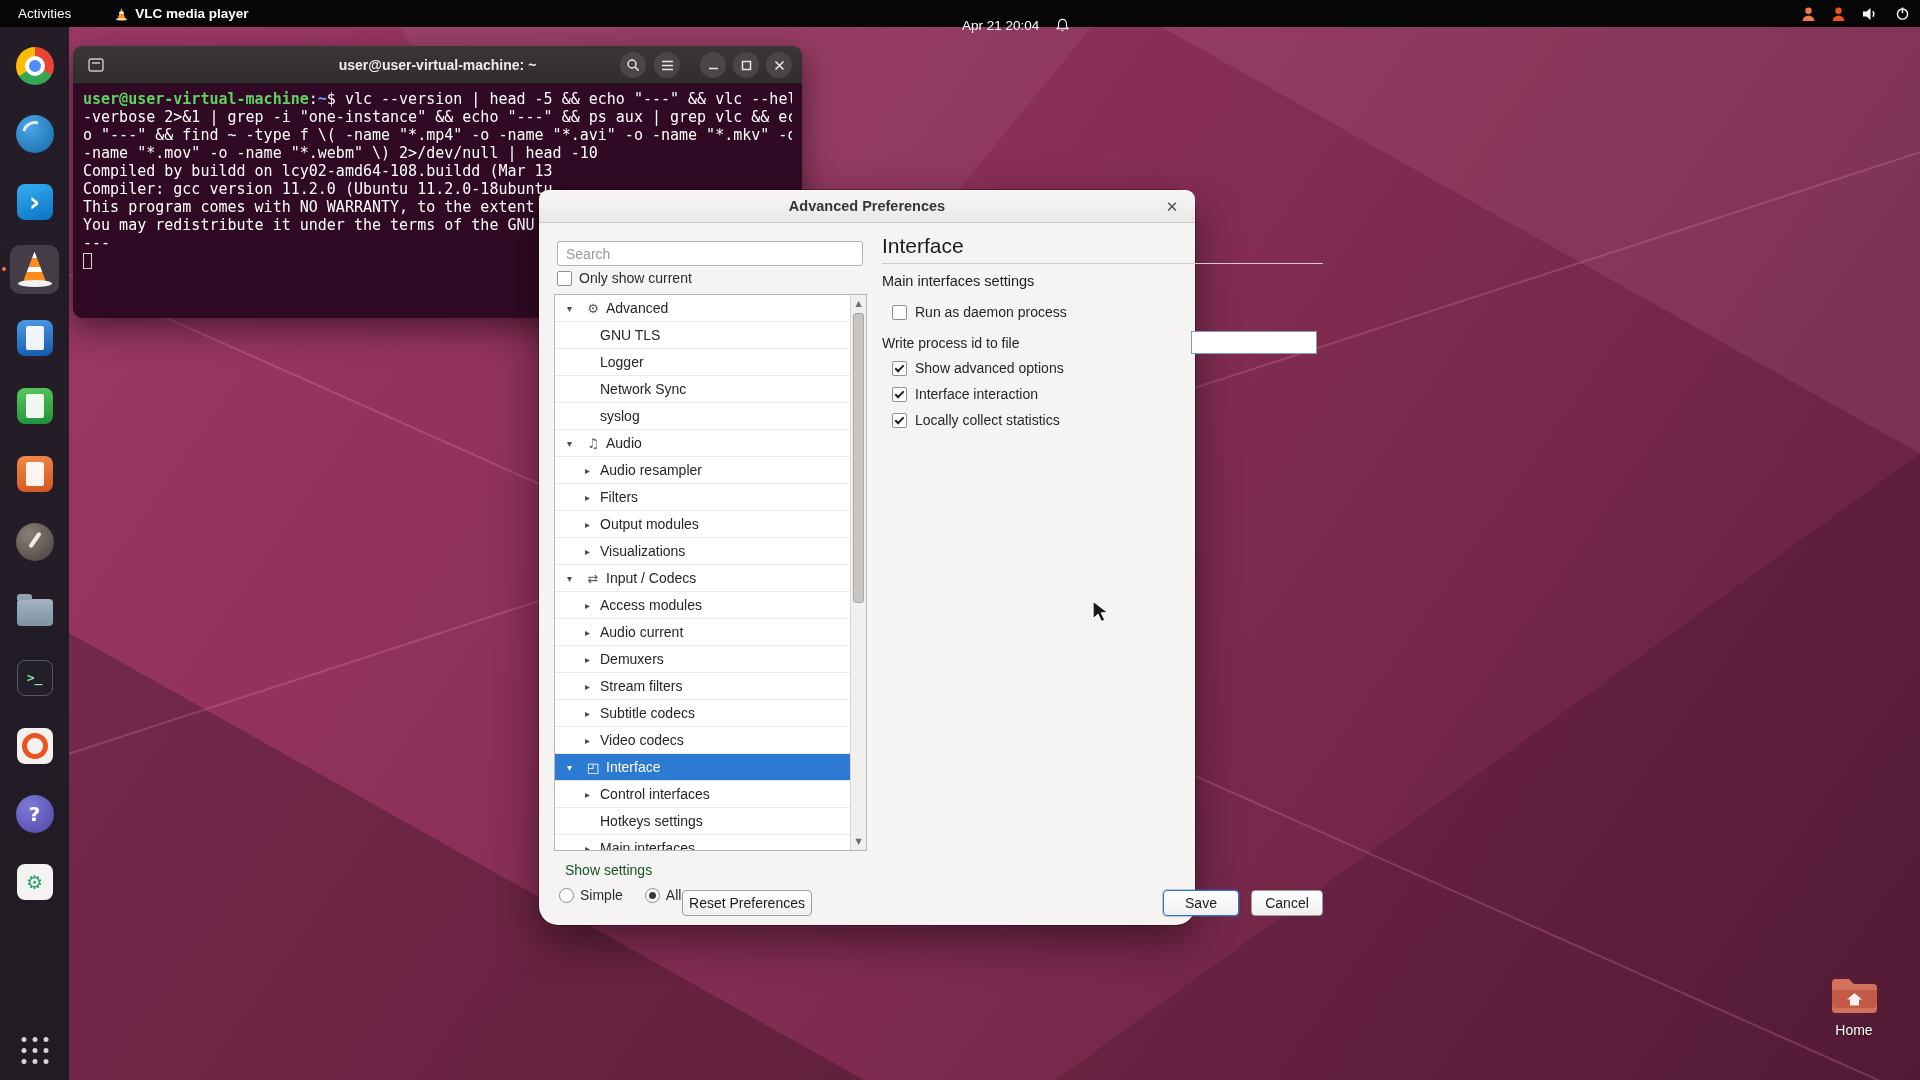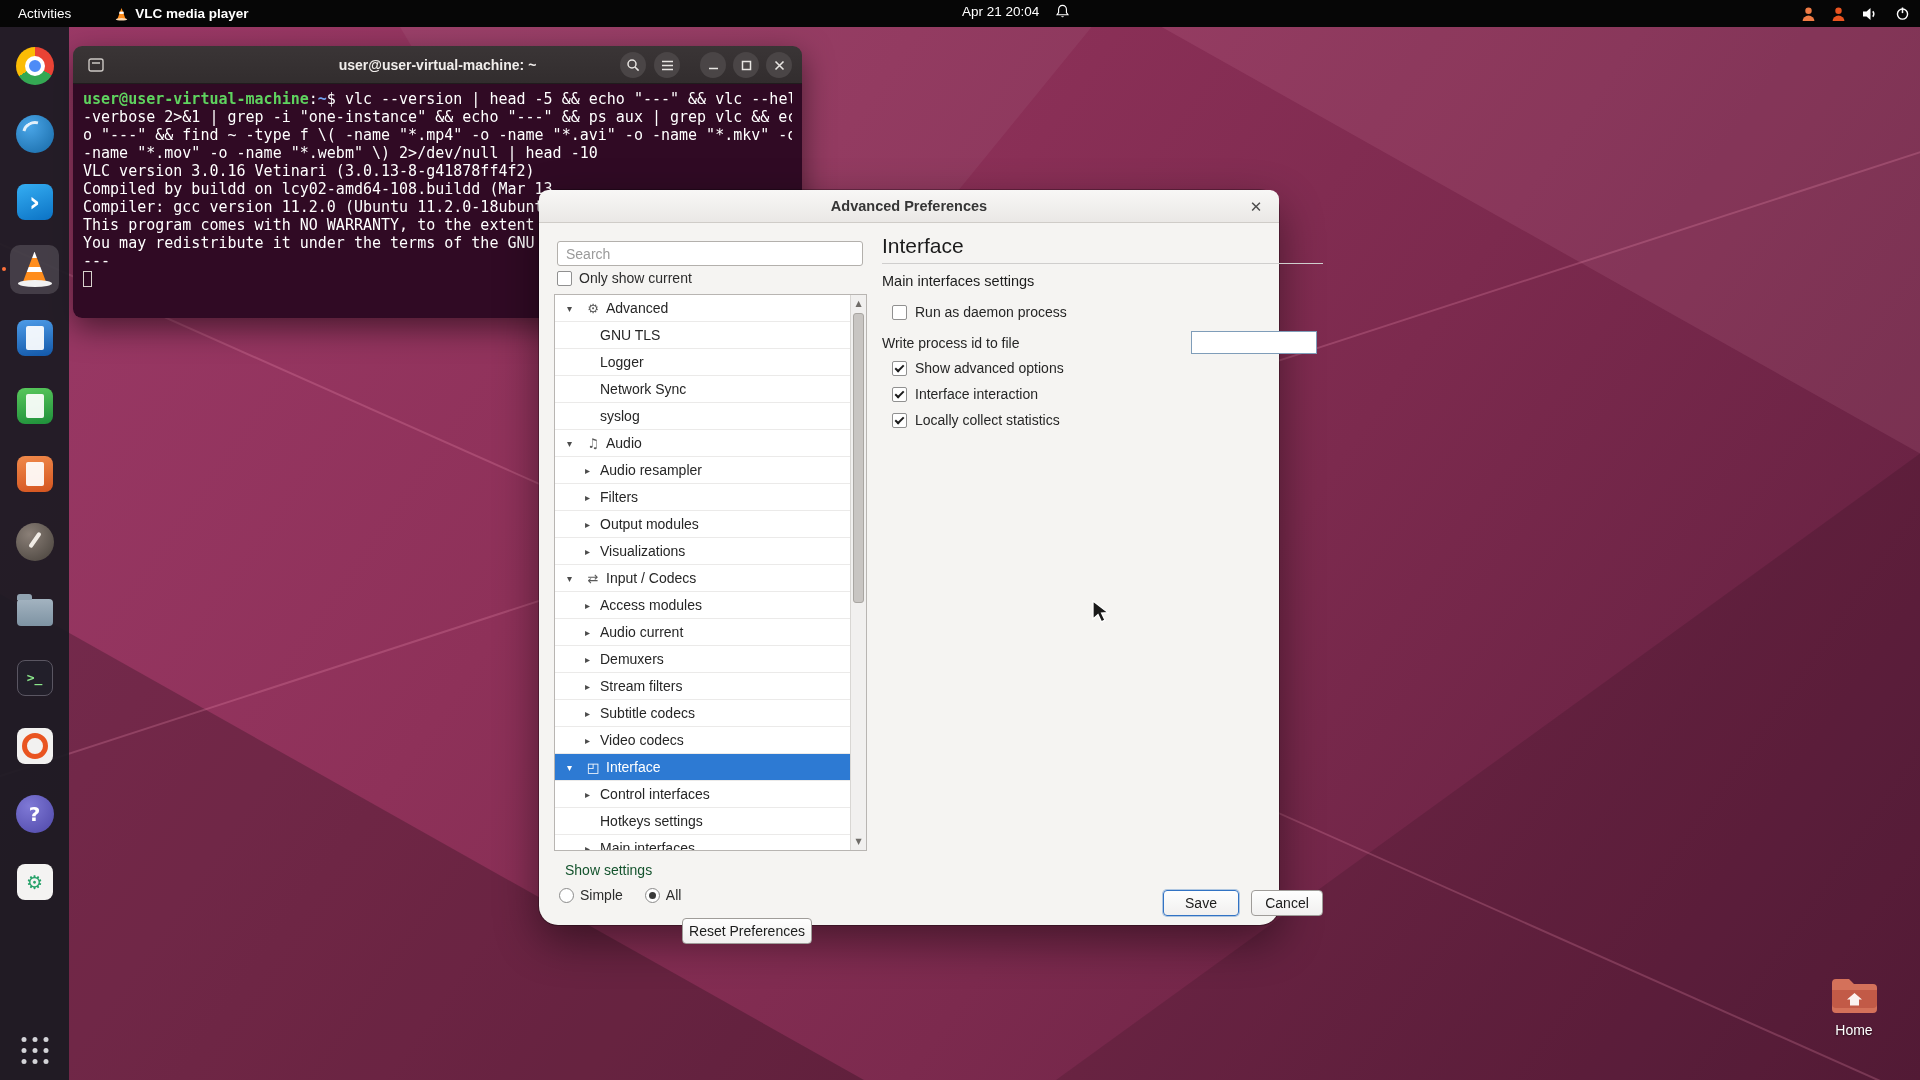--- a/index.html
+++ b/index.html
@@ -14,21 +14,21 @@
   .f3 { clip-path:polygon(0 55%,45% 100%,0 100%); background:rgba(0,0,0,.22); }
   .f4 { clip-path:polygon(20% 0,58% 0,36% 48%); background:rgba(255,255,255,.05); }
   .ridge { position:absolute; left:-10%; width:130%; height:2px; background:rgba(255,160,190,.22); }
   .r1 { top:40%; transform:rotate(-18deg); }
   .r2 { top:66%; transform:rotate(24deg); }
 
   
   .topbar { position:absolute; left:0; top:0; width:1920px; height:27px; background:#060606; color:#fff; z-index:40; font-size:13.5px; display:flex; align-items:center; }
   .tb-activities { margin-left:18px; cursor:pointer; }
   .tb-app { display:flex; align-items:flex-end; gap:7px; margin-left:44px; font-weight:bold; cursor:pointer; }
-  .tb-center { position:absolute; left:962px; top:4px; height:100%; display:flex; align-items:flex-start; gap:16px; cursor:pointer; }
+  .tb-center { position:absolute; left:962px; top:12px; height:100%; display:flex; align-items:center; gap:16px; cursor:pointer; }
   .tb-right { position:absolute; right:10px; top:0; height:100%; display:flex; align-items:center; gap:17px; cursor:pointer; }
 
   
   .dock { position:absolute; left:0; top:27px; width:69px; height:1053px; background:rgba(26,26,34,.92); z-index:35; display:flex; flex-direction:column; align-items:center; padding-top:14px; gap:19px; }
   .dock-item { position:relative; width:49px; height:49px; border-radius:10px; display:flex; align-items:center; justify-content:center; cursor:pointer; flex:0 0 auto; }
   .dock-item.active { background:rgba(255,255,255,.15); }
   .dock-item.active::before { content:""; position:absolute; left:-8px; top:22px; width:4px; height:4px; border-radius:50%; background:#ff7139; }
   .g { font-family:"DejaVu Sans",sans-serif; }
   .i { position:relative; display:flex; align-items:center; justify-content:center; }
   .ic-chrome .i { width:38px; height:38px; border-radius:50%; background:conic-gradient(#ea4335 0 33%,#34a853 33% 66%,#fbbc05 66% 100%); }
@@ -68,21 +68,21 @@
   .th-right { position:absolute; right:10px; top:6px; display:flex; align-items:center; gap:8px; }
   .circle-btn { width:26px; height:26px; border-radius:50%; background:#4a4546; display:flex; align-items:center; justify-content:center; cursor:pointer; }
   .win-ctrls { display:flex; gap:7px; margin-left:12px; }
   .term-body { height:234px; background:#300a24; padding:6px 10px; font:15px/18px "DejaVu Sans Mono",monospace; color:#fff; }
   .tline { white-space:pre; overflow:hidden; }
   .p-user { color:#5fd35f; font-weight:bold; }
   .p-path { color:#72a4f0; font-weight:bold; }
   .cursor-block { display:inline-block; width:9px; height:16px; border:1.5px solid #d8d2cd; vertical-align:-3px; }
 
   
-  .dialog { position:absolute; left:539px; top:190px; width:740px; height:735px; background:#f5f4f2; border-radius:19px; box-shadow:0 16px 44px rgba(0,0,0,.45), 0 0 0 1px rgba(0,0,0,.28); z-index:10; }
+  .dialog { position:absolute; left:539px; top:190px; width:656px; height:735px; background:#f5f4f2; border-radius:19px; box-shadow:0 16px 44px rgba(0,0,0,.45), 0 0 0 1px rgba(0,0,0,.28); z-index:10; }
   .dlg-titlebar { position:relative; height:33px; background:linear-gradient(#f8f7f6,#eae8e6); border-bottom:1px solid #cfccc8; border-radius:9px 9px 0 0; display:flex; align-items:center; justify-content:center; cursor:default; }
   .dlg-title { font-weight:bold; font-size:14.5px; color:#363636; }
   .dlg-close { position:absolute; right:13px; top:7px; width:20px; height:20px; display:flex; align-items:center; justify-content:center; font-size:15px; color:#4d4d4d; cursor:pointer; }
   .search-input { position:absolute; left:18px; top:51px; width:306px; height:25px; border:1px solid #b3b0ac; border-radius:3px; background:#fff; font:14px "Liberation Sans",sans-serif; color:#222; padding:0 8px; }
   .search-input::placeholder { color:#9a9a9a; }
   .oscurrent { position:absolute; left:18px; top:80px; display:flex; align-items:center; gap:7px; font-size:14px; color:#2c2c2c; cursor:pointer; }
   .cb { position:relative; width:15px; height:15px; background:#fff; border:1px solid #909090; border-radius:2px; display:inline-block; cursor:pointer; flex:0 0 auto; }
   .tick { position:absolute; left:2px; top:3px; width:9px; height:5px; border-left:2px solid #1c1c1c; border-bottom:2px solid #1c1c1c; transform:rotate(-45deg); }
 
   .tree { position:absolute; left:15px; top:104px; width:313px; height:557px; background:#fff; border:1px solid #b8b5b2; overflow:hidden; }
@@ -99,21 +99,21 @@
   .sb-arrow { position:absolute; left:0; width:15px; height:15px; text-align:center; font-size:8px; line-height:15px; color:#6f6c68; cursor:pointer; font-family:"DejaVu Sans",sans-serif; }
   .sb-up { top:1px; } .sb-down { bottom:1px; }
   .sb-thumb { position:absolute; left:2px; top:18px; width:11px; height:290px; background:#c8c5c2; border:1px solid #a9a6a2; border-radius:3px; cursor:pointer; }
 
   .show-settings { position:absolute; left:26px; top:672px; font-size:14px; color:#14532d; }
   .radio-row { position:absolute; left:20px; top:697px; display:flex; align-items:center; gap:6px; font-size:14px; color:#2c2c2c; }
   .radio { position:relative; width:15px; height:15px; border:1px solid #8b8b8b; border-radius:50%; background:#fff; cursor:pointer; flex:0 0 auto; }
   .radio.sel::after { content:""; position:absolute; left:3px; top:3px; width:7px; height:7px; border-radius:50%; background:#3a3a3a; }
   .radio-gap { width:10px; }
   .btn { position:absolute; display:flex; align-items:center; justify-content:center; background:linear-gradient(#fefefe,#f1f0ef); border:1px solid #9f9c99; border-radius:4px; font-size:14px; color:#1c1c1c; cursor:pointer; }
-  .btn-reset { left:143px; top:700px; width:130px; height:26px;margin-top:28px; }
+  .btn-reset { left:143px; top:700px; width:130px; height:26px; }
   .btn-save { left:624px; top:700px; width:76px; height:26px; border-color:#3273c4; box-shadow:0 0 0 1px rgba(50,115,196,.35); }
   .btn-cancel { left:712px; top:700px; width:72px; height:26px; }
 
   .right-panel { position:absolute; left:343px; top:0; width:441px; height:735px; }
   .panel-heading { position:absolute; left:0; top:44px; font-size:21px; color:#1b1b1b; }
   .panel-rule { position:absolute; left:0; right:0; top:73px; height:1px; background:#cfcecd; }
   .panel-sub { position:absolute; left:0; top:83px; font-size:14.5px; color:#1d1d1d; }
   .opt-row { position:absolute; left:10px; display:flex; align-items:center; gap:8px; font-size:14px; color:#262626; }
   .opt-row.noindent { left:0;align-items:center; }
   .pid-input { position:absolute; left:309px; top:141px; width:126px; height:23px; border:1px solid #7f9db9; background:#fff; font:14px "Liberation Sans",sans-serif; padding:0 5px; color:#222; }
@@ -188,21 +188,20 @@
         </span>
       </span>
     </div>
     <div class="term-body">
       <div class="tline"><span class="p-user">user@user-virtual-machine</span><span>:</span><span class="p-path">~</span><span>$ </span><span>vlc --version | head -5 &amp;&amp; echo "---" &amp;&amp; vlc --help</span></div>
       <div>
 
       <div class="tline">-verbose 2&gt;&amp;1 | grep -i "one-instance" &amp;&amp; echo "---" &amp;&amp; ps aux | grep vlc &amp;&amp; ech</div>
           <div class="tline">o "---" &amp;&amp; find ~ -type f \( -name "*.mp4" -o -name "*.avi" -o -name "*.mkv" -o</div>
           <div class="tline">-name "*.mov" -o -name "*.webm" \) 2&gt;/dev/null | head -10</div>
-          <div class="tline">VLC version 3.0.16 Vetinari (3.0.13-8-g41878ff4f2)</div>
           <div class="tline">Compiled by buildd on lcy02-amd64-108.buildd (Mar 13</div>
           <div class="tline">Compiler: gcc version 11.2.0 (Ubuntu 11.2.0-18ubuntu</div>
           <div class="tline">This program comes with NO WARRANTY, to the extent p</div>
           <div class="tline">You may redistribute it under the terms of the GNU G</div>
           <div class="tline">---</div>
         </div>
       <div class="tline"><span class="cursor-block"></span></div>
     </div>
   </div>
 

